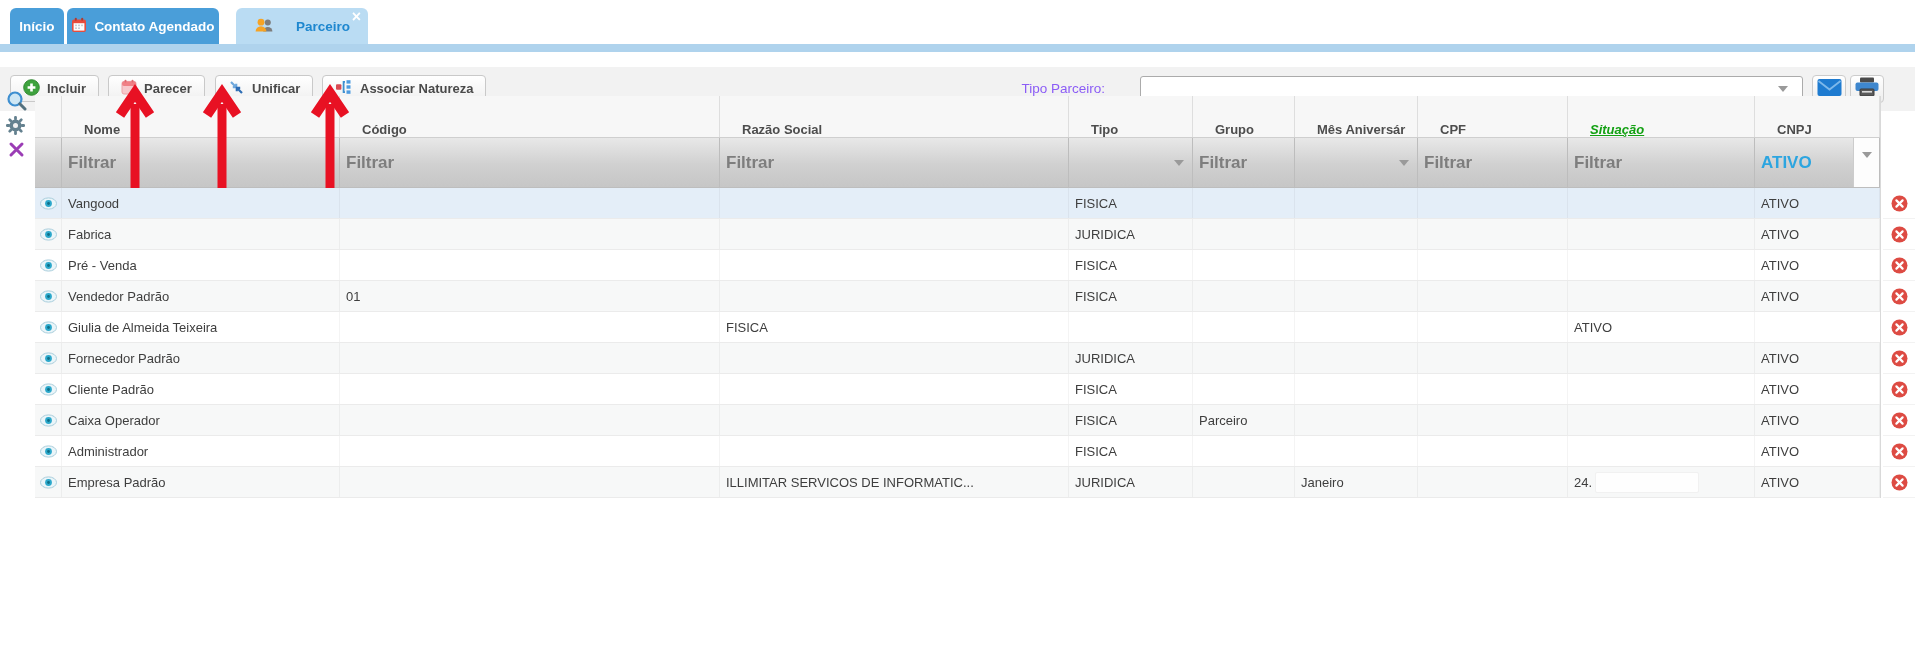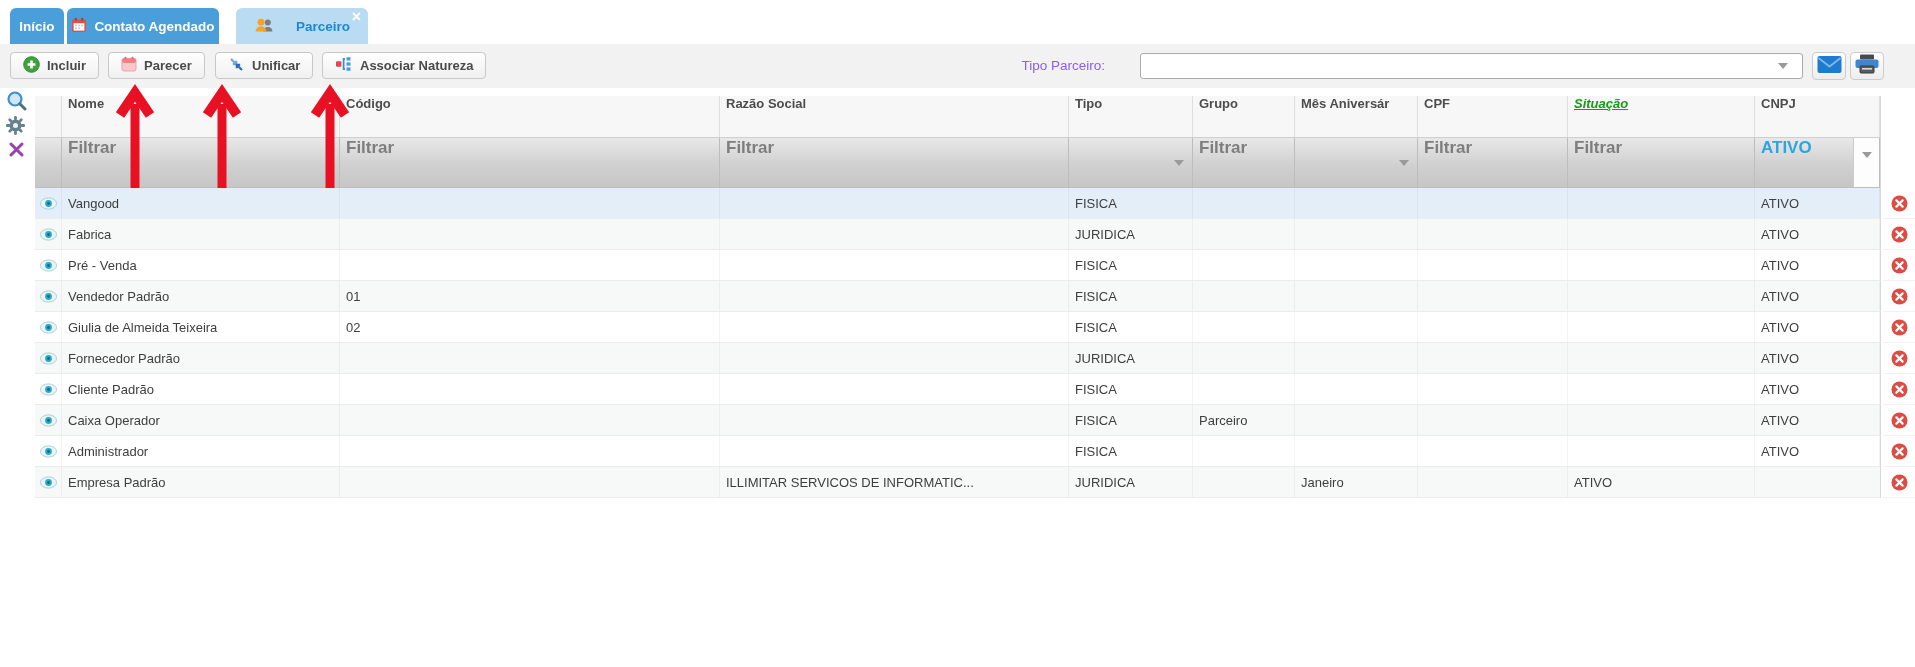--- a/index.html
+++ b/index.html
@@ -15,21 +15,21 @@
   .tab-bar{position:absolute;top:0;left:0;right:0;height:44px;background:#fff;}
   .tab{position:absolute;top:8px;height:36px;display:flex;align-items:center;justify-content:center;
     gap:7px;border-radius:6px 6px 0 0;background:var(--tab-blue);color:#fff;
     font-size:13.5px;font-weight:bold;cursor:pointer;box-sizing:border-box;}
   #tab-inicio{left:10px;width:54px;}
   #tab-contato{left:67px;width:152px;}
   #tab-parceiro{left:236px;width:132px;background:var(--tab-active-bg);color:var(--tab-active-text);gap:22px;}
   .tab-close{position:absolute;top:1px;right:7px;color:#fff;font-size:16px;font-weight:bold;line-height:1;cursor:pointer;}
   .strip{position:absolute;top:44px;left:0;right:0;height:8px;background:var(--strip);}
   
-  .toolbar{position:absolute;top:44px;left:0;right:0;height:44px;background:#F2F2F2;padding-left:24px;}
+  .toolbar{position:absolute;top:67px;left:0;right:0;height:44px;background:#F2F2F2;padding-left:24px;}
   .tbtn{position:absolute;top:8px;height:27px;box-sizing:border-box;display:flex;align-items:center;gap:7px;
     padding:0 12px;background:linear-gradient(#FFFFFF,#F0F0F0);border:1px solid #C9C9C9;border-radius:4px;
     font-size:13px;font-weight:bold;color:#4A4A4A;cursor:pointer;white-space:nowrap;}
   #btn-incluir{left:10px;} #btn-parecer{left:108px;} #btn-unificar{left:215px;} #btn-associar{left:322px;}
   .tp-label{position:absolute;top:0;height:44px;line-height:44px;left:880px;width:225px;text-align:right;
     font-size:13.5px;color:#8b5cf6;}
   .tp-select{position:absolute;left:1140px;top:9px;width:663px;height:26px;box-sizing:border-box;
     background:#fff;border:1px solid #ABABAB;border-radius:3px;cursor:pointer;}
   .tp-select .caret{position:absolute;right:14px;top:9px;}
   .caret{width:0;height:0;border-left:5px solid transparent;border-right:5px solid transparent;
@@ -39,28 +39,28 @@
   #btn-email{left:1812px;} #btn-print{left:1850px;}
   
   .side-tool{position:absolute;cursor:pointer;}
   #tool-search{left:6px;top:90px;}
   #tool-gear{left:5px;top:115px;}
   #tool-clear{left:8px;top:141px;}
   .side-border{position:absolute;left:35px;top:96px;width:1px;height:92px;background:#D8D8D8;}
   
   .table{position:absolute;left:35px;top:96px;width:1845px;border-right:1px solid #D9D9D9;}
   .header-row{display:grid;grid-template-columns:var(--cols);height:41px;background:#F7F7F7;}
-  .th{display:flex;align-items:flex-start;padding-left:6px;font-size:13px;font-weight:bold;color:#4D4D4D;
-    border-right:1px solid #DEDEDE;overflow:hidden;white-space:nowrap;cursor:pointer;box-sizing:border-box;}
+  .th{display:flex;align-items:flex-end;padding-left:6px;font-size:13px;font-weight:bold;color:#4D4D4D;
+    border-right:1px solid #DEDEDE;overflow:hidden;white-space:nowrap;cursor:pointer;box-sizing:border-box;margin-left:16px;}
   .th.corner{cursor:default;}
   .th-situacao span{color:var(--situacao-green);font-style:italic;text-decoration:underline;}
   .filter-row{display:grid;grid-template-columns:var(--cols);height:51px;box-sizing:border-box;
     background:linear-gradient(#E8E8E8 0%,#D0D0D0 55%,#C6C6C6 100%);
     border-top:1px solid #CFCFCF;border-bottom:1px solid #BDBDBD;}
-  .fc{position:relative;display:flex;align-items:flex-start;padding-left:6px;border-right:1px solid #BDBDBD;
+  .fc{position:relative;display:flex;align-items:center;padding-left:6px;border-right:1px solid #BDBDBD;
     overflow:hidden;box-sizing:border-box;}
   .fc input{width:85%;background:transparent;border:none;outline:none;font-family:inherit;
     font-size:17px;font-weight:bold;color:#6E6E6E;padding:0;}
   .fc input::placeholder{color:#7E7E7E;opacity:1;}
   .fc .caret{position:absolute;right:8px;top:22px;}
   .fc .ativo{font-size:17px;font-weight:bold;color:var(--ativo-blue);}
   .fc .white-box{position:absolute;right:0;top:0;bottom:0;width:25px;background:#FDFDFD;
     border-left:1px solid #CCCCCC;display:flex;justify-content:center;}
   .fc .white-box .caret{position:static;margin-top:14px;}
   .data-row{display:grid;grid-template-columns:var(--cols);height:31px;background:#fff;
@@ -362,21 +362,20 @@
       </div>
       <div class="data-row">
         <div class="td td-eye">
           <svg width="17" height="13" viewBox="0 0 17 13">
     <ellipse cx="8.5" cy="6.5" rx="8" ry="5.6" fill="#EAF5F9" stroke="#A9CEDC" stroke-width="1"></ellipse>
     <circle cx="8.5" cy="6.5" r="3.4" fill="#2BA8CB"></circle>
     <circle cx="8.5" cy="6.5" r="1.4" fill="#0E6E86"></circle>
   </svg>
         </div>
         <div class="td td-nome">Giulia de Almeida Teixeira</div>
-        <div class="td td-codigo">02</div>
         <div class="td td-razao_social"></div>
         <div class="td td-tipo">FISICA</div>
         <div class="td td-grupo"></div>
         <div class="td td-mes_aniversario"></div>
         <div class="td td-cpf"></div>
         <div class="td td-cnpj"></div>
         <div class="td td-situacao">ATIVO</div>
       </div>
       <div class="data-row odd">
         <div class="td td-eye">
@@ -458,20 +457,21 @@
     <circle cx="8.5" cy="6.5" r="1.4" fill="#0E6E86"></circle>
   </svg>
         </div>
         <div class="td td-nome">Empresa Padrão</div>
         <div class="td td-codigo"></div>
         <div class="td td-razao_social">ILLIMITAR SERVICOS DE INFORMATIC...</div>
         <div class="td td-tipo">JURIDICA</div>
         <div class="td td-grupo"></div>
         <div class="td td-mes_aniversario">Janeiro</div>
         <div class="td td-cpf"></div>
+        <div class="td td-cnpj">24.<span class="redaction"></span></div>
         <div class="td td-situacao">ATIVO</div>
       </div>
     </div>
 </div>
 <div class="delete-col">
     <div class="delete-slot">
       <svg width="17" height="17" viewBox="0 0 17 17">
     <circle cx="8.5" cy="8.5" r="8" fill="#DD4B43"></circle>
     <path d="M5.4,5.4 L11.6,11.6 M11.6,5.4 L5.4,11.6" stroke="#FFFFFF" stroke-width="2.2" stroke-linecap="round"></path>
   </svg>

